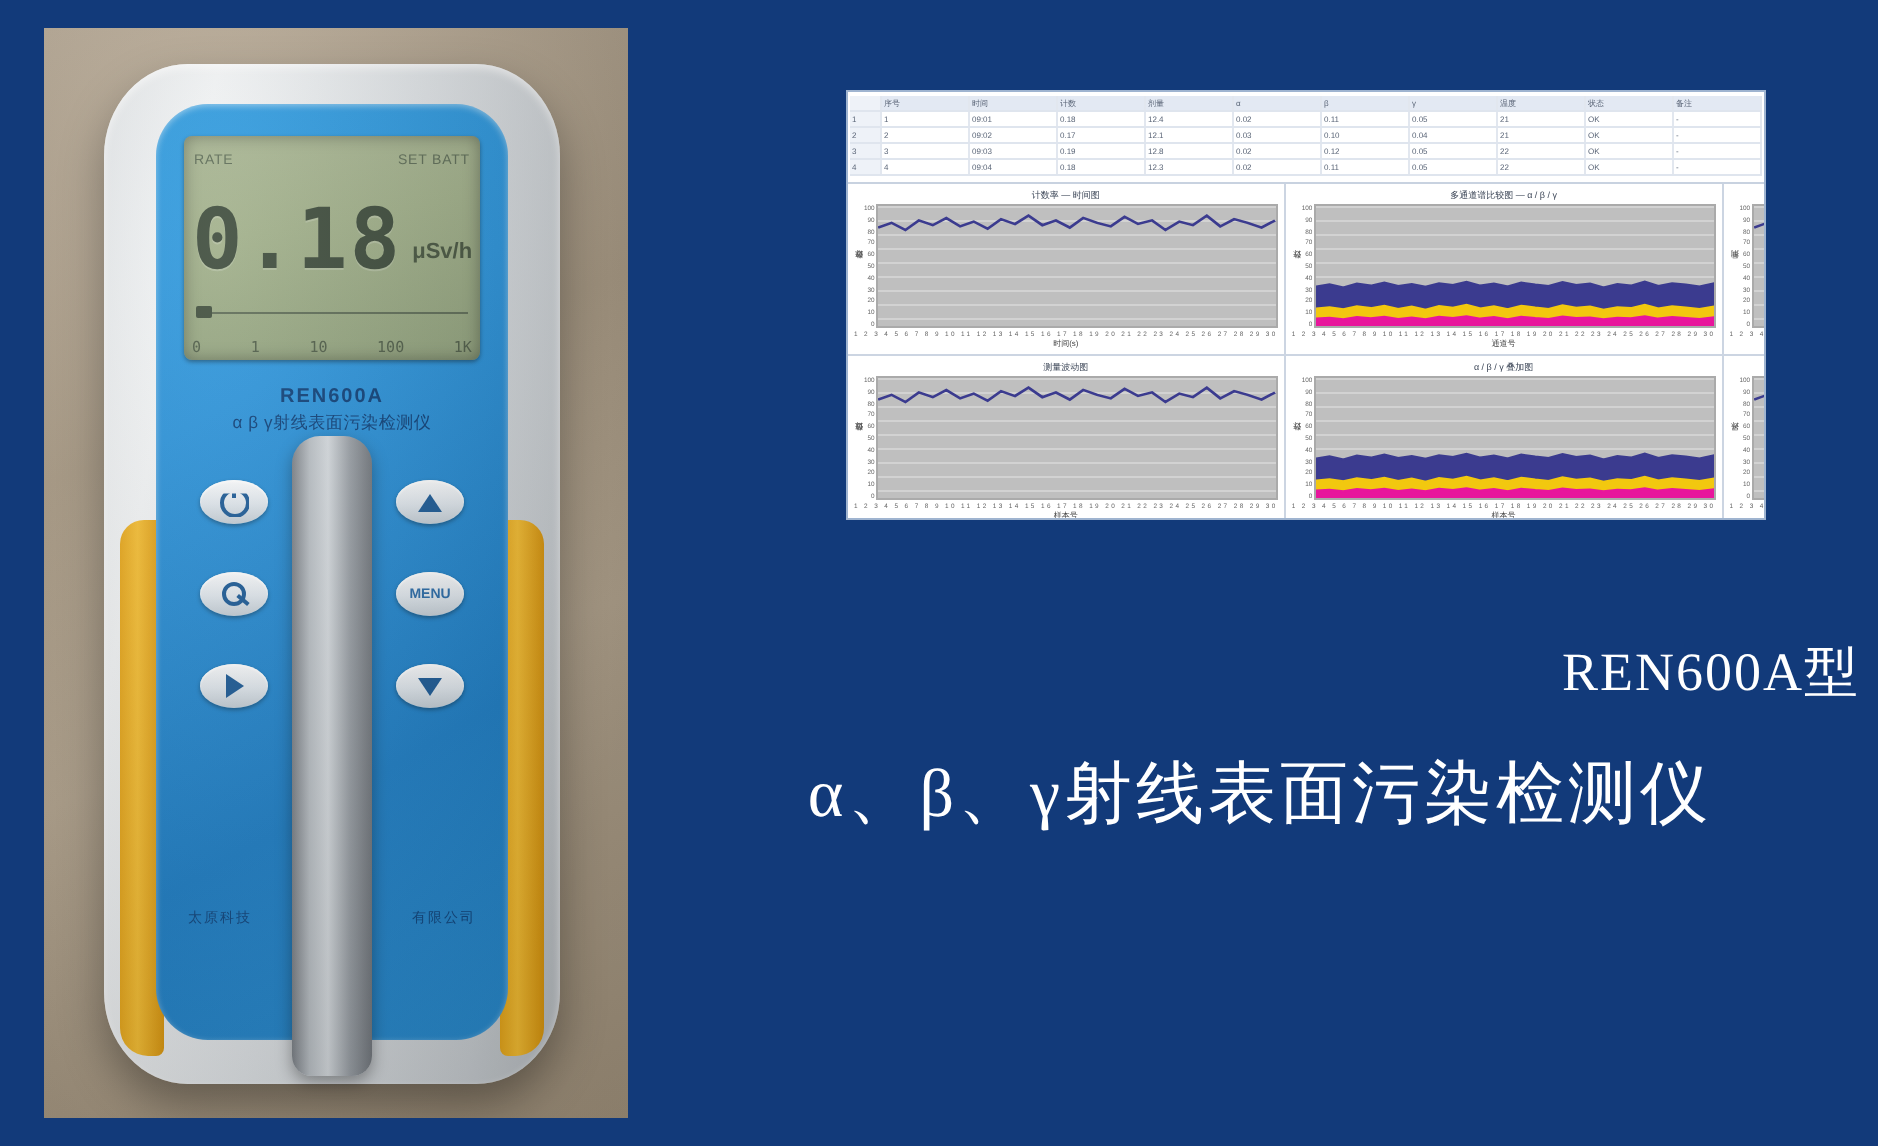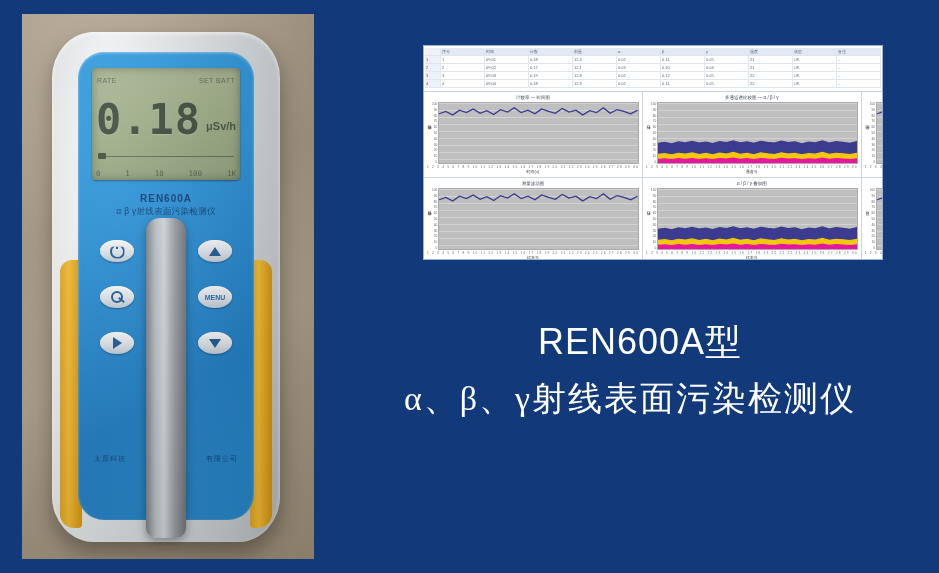--- a/index.html
+++ b/index.html
@@ -176,26 +176,26 @@
   .plot { flex: 1; position: relative; background: repeating-linear-gradient(to bottom,#d2d2d2 0px,#d2d2d2 1px,#bfbfbf 1px,#bfbfbf 7px); border: 1px solid #aaa; }
   .x-ticks { font-size: 3.2px; color:#666; text-align:center; letter-spacing:1.2px; margin-top:1px; overflow:hidden; white-space:nowrap;}
   .x-label { font-size: 4px; color:#444; text-align:center; }
   .legend { position:absolute; right:3px; top:18px; background:#fff; border:1px solid #bbb; padding:1px; }
   .legend-item { display:flex; align-items:center; font-size:3px; color:#444; height:5px; }
   .legend-sw { width:5px; height:3px; margin-right:1px; }
 
   
   .titleblock { position: absolute; left: 330px; top: 318px; width: 600px; color: #ffffff; }
   .t-model {
-    font-family: Liberation Sans, sans-serif;
-    font-size: 36px; letter-spacing: 1px; text-align: center; margin-left: 20px;
+    font-family: Liberation Serif, serif;
+    font-size: 27px; letter-spacing: 1px; text-align: right; margin-left: 20px;
   }
   .t-desc {
     font-family: "Liberation Serif", serif;
-    font-size: 34px; letter-spacing: 2px; margin-top: 9px; text-align: center;
+    font-size: 34px; letter-spacing: 2px; margin-top: 20px; text-align: center;
   }
 </style>
 </head>
 <body>
 
 <div class="stage">
 
   <div class="photo">
     <div class="device">
       <div class="side-grip left"></div>

